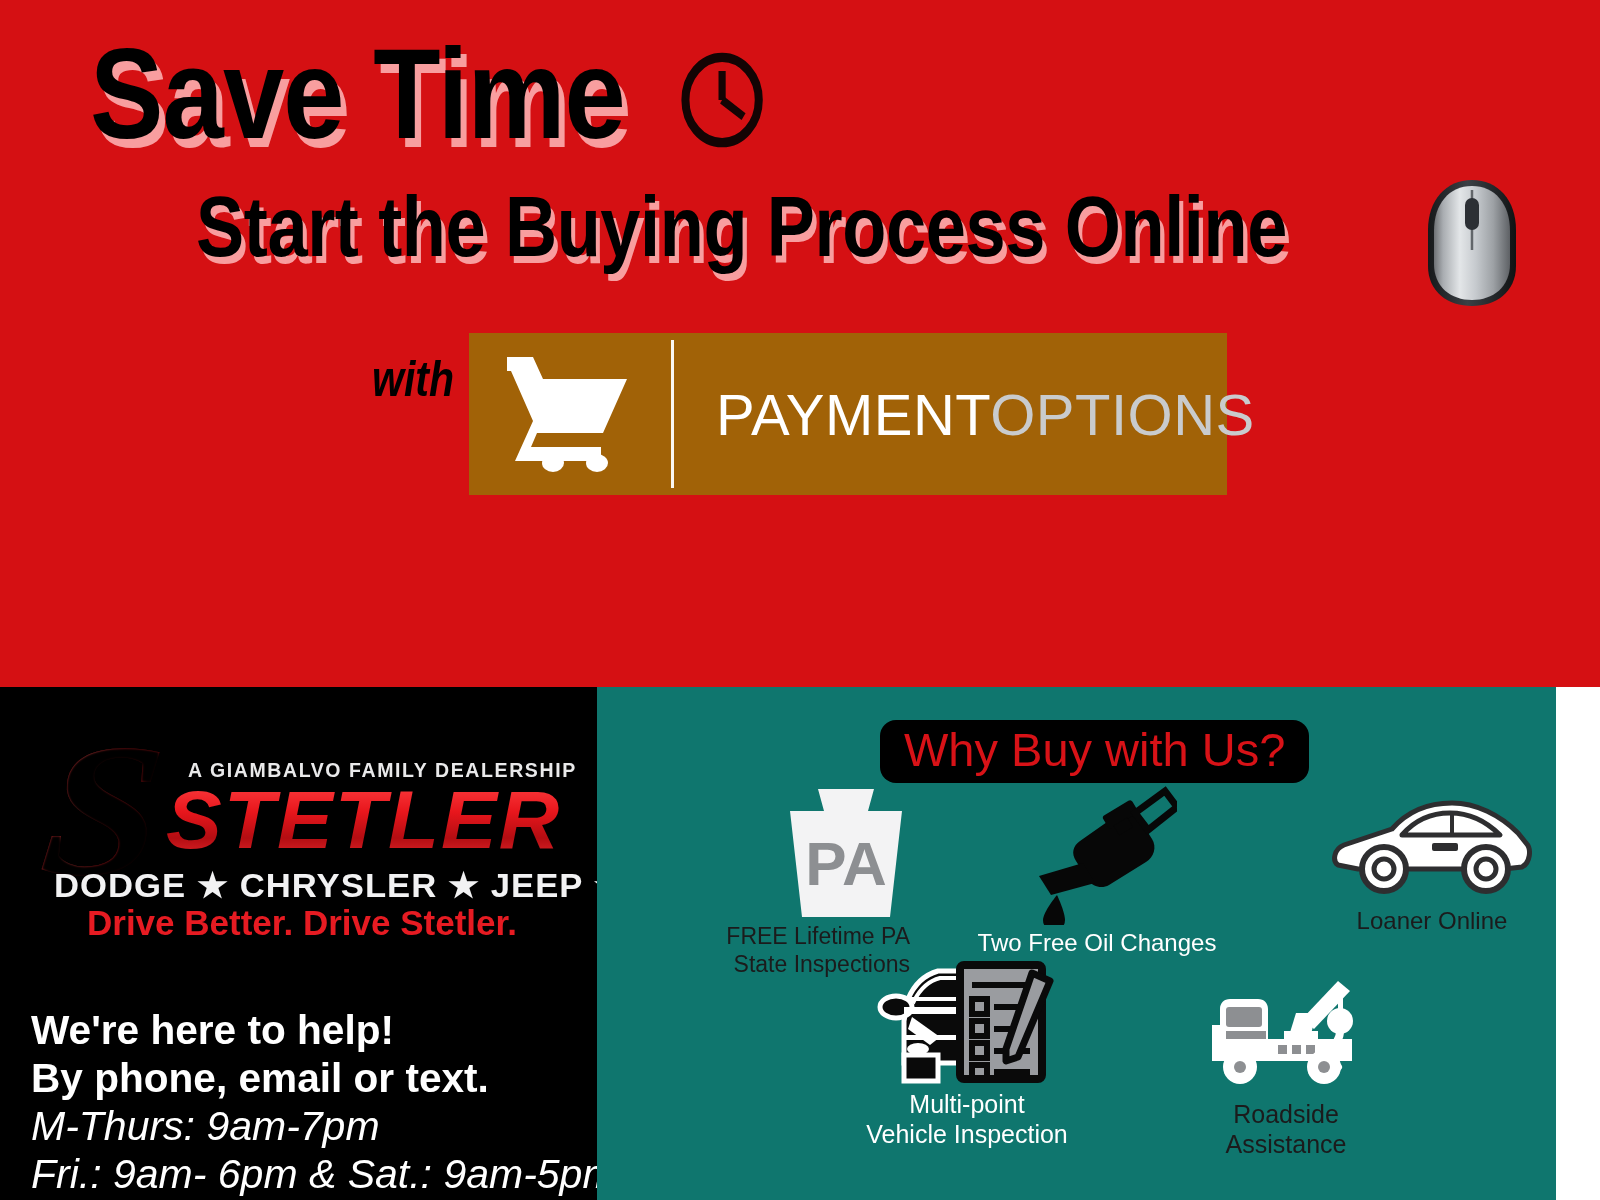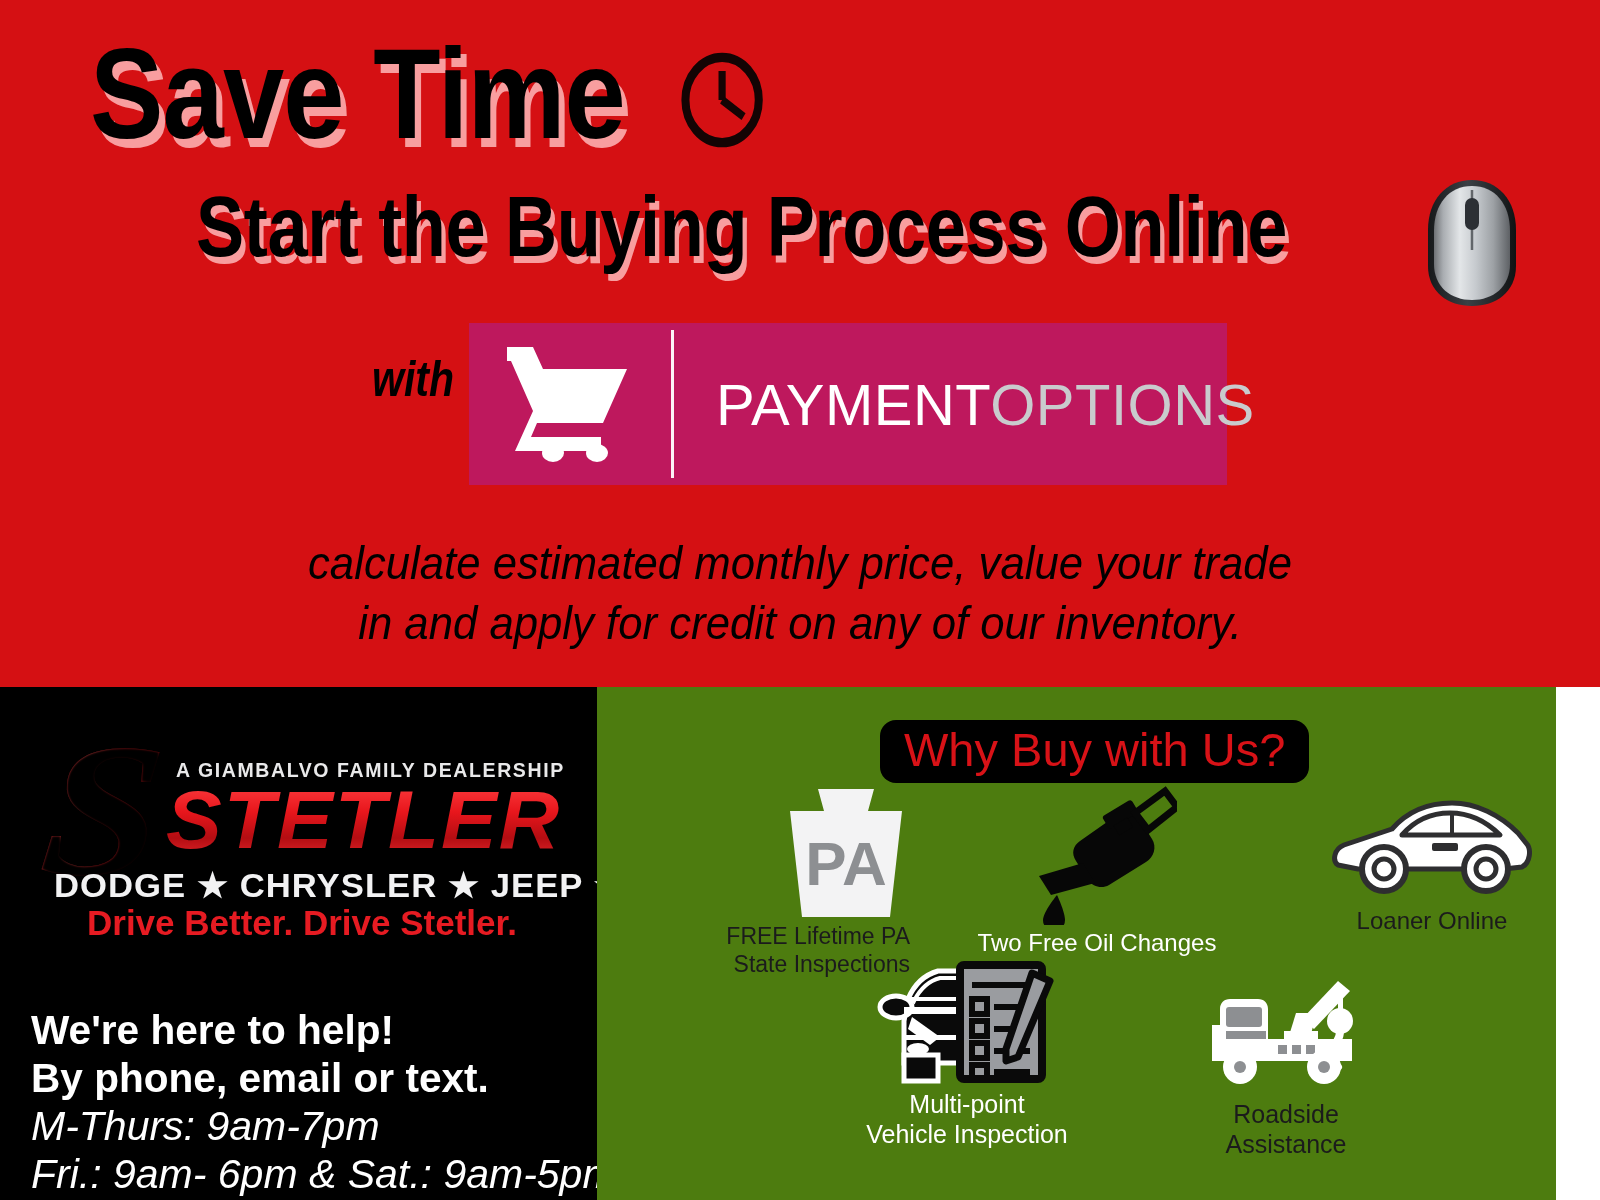--- a/index.html
+++ b/index.html
@@ -78,24 +78,24 @@
     font-style: italic;
     font-weight: bold;
     font-size: 50px;
     color: #000000;
     transform: scaleX(0.82);
     transform-origin: left top;
   }
   .po-logo {
     position: absolute;
     left: 469px;
-    top: 323px;
+    top: 333px;
     width: 758px;
     height: 162px;
-    background: #be185d;
+    background: #a16207;
     display: flex;
     align-items: center;
   }
   .po-cart {
     margin-left: 36px;
     flex: 0 0 auto;
   }
   .po-divider {
     width: 3px;
     height: 148px;
@@ -163,21 +163,21 @@
     transform: skewX(-6deg) scaleX(1.12);
     transform-origin: left top;
     text-shadow: 0 0 2px #000, 3px 3px 5px rgba(0,0,0,0.9);
     background: linear-gradient(95deg,#c00c12 0%,#ff4a4a 32%,#e01a20 56%,#9c0c10 100%);
     -webkit-background-clip: text;
     background-clip: text;
     -webkit-text-fill-color: transparent;
   }
   .family-line {
     position: absolute;
-    left: 150px;
+    left: 162px;
     top: 54px;
     font-family: "Liberation Sans Narrow", "Liberation Sans", sans-serif;
     font-size: 19.5px;
     font-weight: bold;
     letter-spacing: 1.6px;
     color: #e9e9ea;
     white-space: nowrap;
   }
   .stetler-word {
     position: absolute;
@@ -251,21 +251,21 @@
     white-space: nowrap;
   }
 
   
   .gray-panel {
     position: absolute;
     left: 597px;
     top: 687px;
     width: 959px;
     height: 513px;
-    background: #4d7c0f;
+    background: #0f766e;
   }
 
   .why-badge {
     position: absolute;
     left: 283px;
     top: 33px;
     background: #000000;
     border-radius: 16px;
     padding: 5px 24px 9px 24px;
   }
@@ -360,24 +360,20 @@
           <ellipse cx="48" cy="112" rx="11" ry="9" fill="#ffffff"></ellipse>
           <ellipse cx="92" cy="112" rx="11" ry="9" fill="#ffffff"></ellipse>
         </svg>
       </span>
       <span class="po-divider"></span>
       <span class="po-wordmark">
         <span class="w1">PAYMENT</span><span class="w2">OPTIONS</span>
       </span>
     </div>
 
-    <div class="subcopy">
-      <span class="sc-line">calculate estimated monthly price, value your trade</span>
-      <span class="sc-line">in and apply for credit on any of our inventory.</span>
-    </div>
   </div>
 
   <div class="black-panel">
     <div class="stetler-logo">
       <span class="big-s">S</span>
       <span class="family-line">A GIAMBALVO FAMILY DEALERSHIP</span>
       <span class="stetler-word">STETLER</span>
       <span class="brands-line">DODGE ★ CHRYSLER ★ JEEP ★ RAM</span>
     </div>
   </div>

